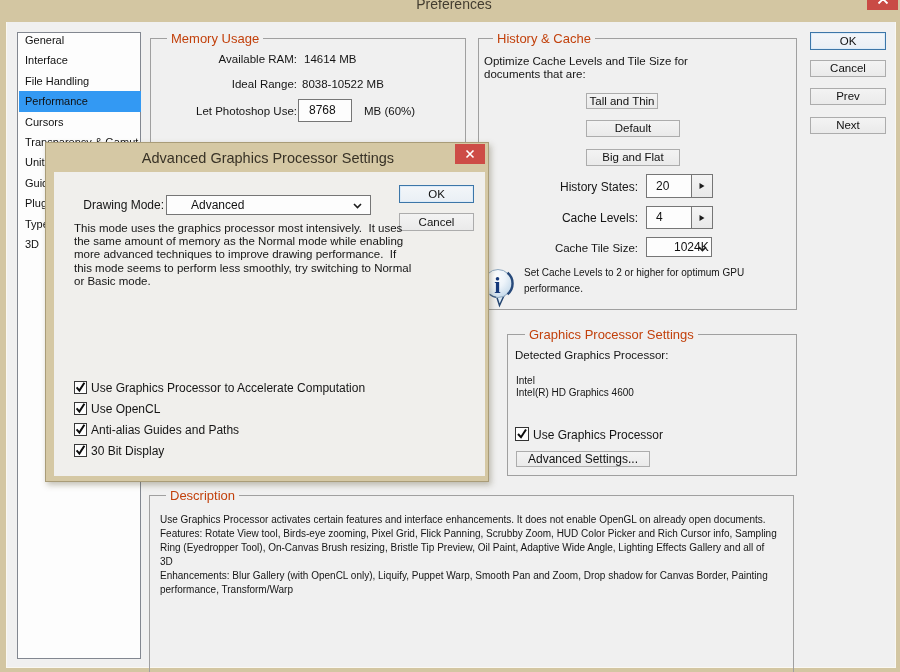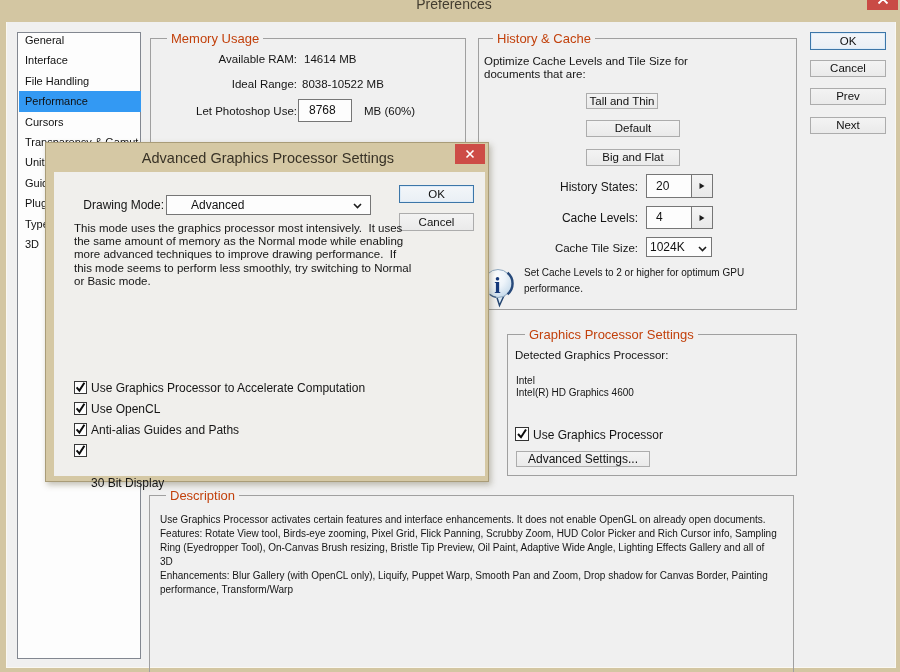--- a/index.html
+++ b/index.html
@@ -83,21 +83,21 @@
       <span class="spintri"></span>
     </div>
 
   <div class="txt rlab" style="left:488px;top:211px;width:150px;font-size:12px;">Cache Levels:</div>
   <div class="field" style="left:646px;top:206px;width:46px;height:23px;line-height:21px;padding-left:9px;">4</div>
   <div class="spin" style="left:692px;top:206px;width:21px;height:23px;">
       <span class="spintri"></span>
     </div>
 
   <div class="txt rlab" style="left:488px;top:242px;width:150px;font-size:11.5px;">Cache Tile Size:</div>
-  <div class="field" style="left:646px;top:237px;width:66px;height:20px;line-height:18px;padding-left:3px;">1024K
+  <div class="field" style="left:646px;top:237px;width:66px;height:20px;line-height:18px;padding-left:27px;">1024K
     <svg class="chev" style="right:4px;top:8px;" width="9" height="6" viewBox="0 0 9 6">
         <path d="M1 1 L4.5 4.5 L8 1" stroke="#1d1d1d" stroke-width="1.6" fill="none"></path>
       </svg>
   </div>
 
   <svg class="abs" style="left:482px;top:268px;" width="36" height="40" viewBox="0 0 36 40">
     <defs>
       <radialGradient id="bub" cx="36%" cy="28%" r="78%">
         <stop offset="0" stop-color="#ffffff"></stop>
         <stop offset="0.5" stop-color="#eef4fa"></stop>
@@ -178,16 +178,16 @@
       <div class="mtxt" style="left:37px;top:230px;font-size:12px;">Use OpenCL</div>
       <svg class="cb" style="left:20px;top:251px;" width="13" height="13" viewBox="0 0 13 13">
           <rect x="0.5" y="0.5" width="12" height="12" fill="#fdfdfd" stroke="#383838"></rect>
           <path d="M2.6 6.3 L5.4 9.6 L10.4 1.8" stroke="#0c0c0c" stroke-width="2" fill="none"></path>
         </svg>
       <div class="mtxt" style="left:37px;top:251px;font-size:12px;">Anti-alias Guides and Paths</div>
       <svg class="cb" style="left:20px;top:271.5px;" width="13" height="13" viewBox="0 0 13 13">
           <rect x="0.5" y="0.5" width="12" height="12" fill="#fdfdfd" stroke="#383838"></rect>
           <path d="M2.6 6.3 L5.4 9.6 L10.4 1.8" stroke="#0c0c0c" stroke-width="2" fill="none"></path>
         </svg>
-      <div class="mtxt" style="left:37px;top:272px;font-size:12px;margin-top:32px;">30 Bit Display</div>
+      <div class="mtxt" style="left:37px;top:272px;font-size:12px;">30 Bit Display</div>
     </div>
   </div>
 </div>
 
 </body></html>

